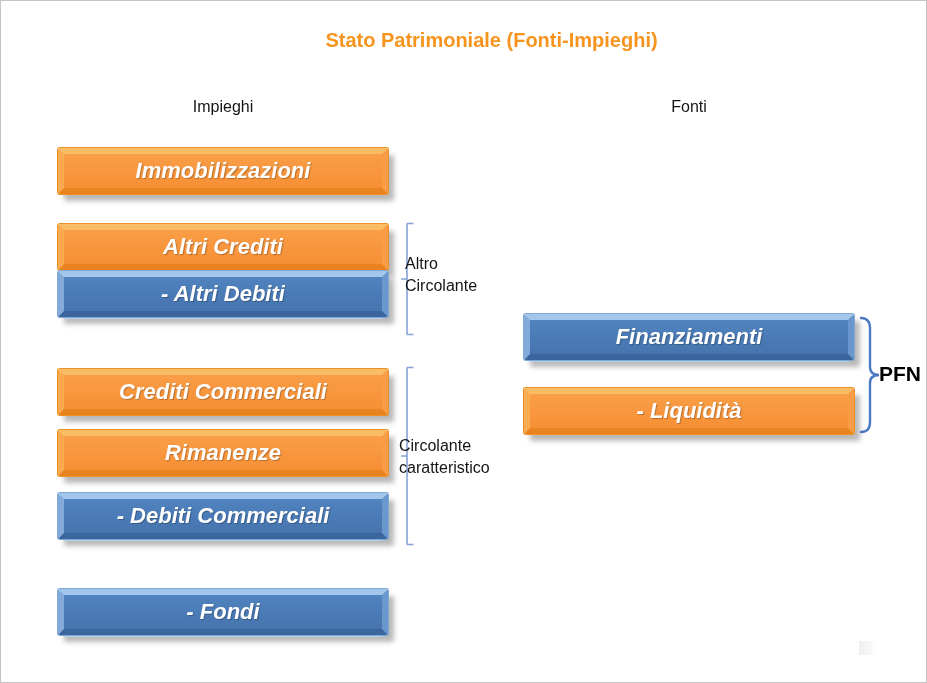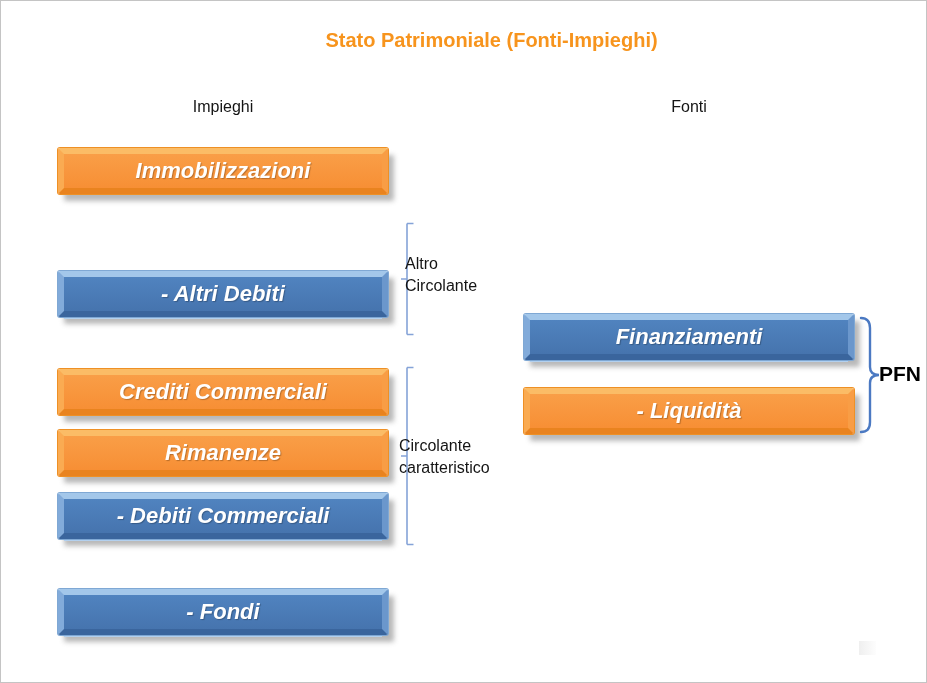--- a/index.html
+++ b/index.html
@@ -100,20 +100,23 @@
 <div class="canvas">
 
   <div class="title">Stato Patrimoniale (Fonti-Impieghi)</div>
 
   <div class="col-header" id="header-impieghi">Impieghi</div>
   <div class="col-header" id="header-fonti">Fonti</div>
 
   <div class="box orange" id="b-immobilizzazioni">
     <span class="lbl">Immobilizzazioni</span>
   </div>
+  <div class="box orange" id="b-altri-crediti">
+    <span class="lbl">Altri Crediti</span>
+  </div>
   <div class="box blue" id="b-altri-debiti">
     <span class="lbl">- Altri Debiti</span>
   </div>
   <div class="box orange" id="b-crediti-commerciali">
     <span class="lbl">Crediti Commerciali</span>
   </div>
   <div class="box orange" id="b-rimanenze">
     <span class="lbl">Rimanenze</span>
   </div>
   <div class="box blue" id="b-debiti-commerciali">

